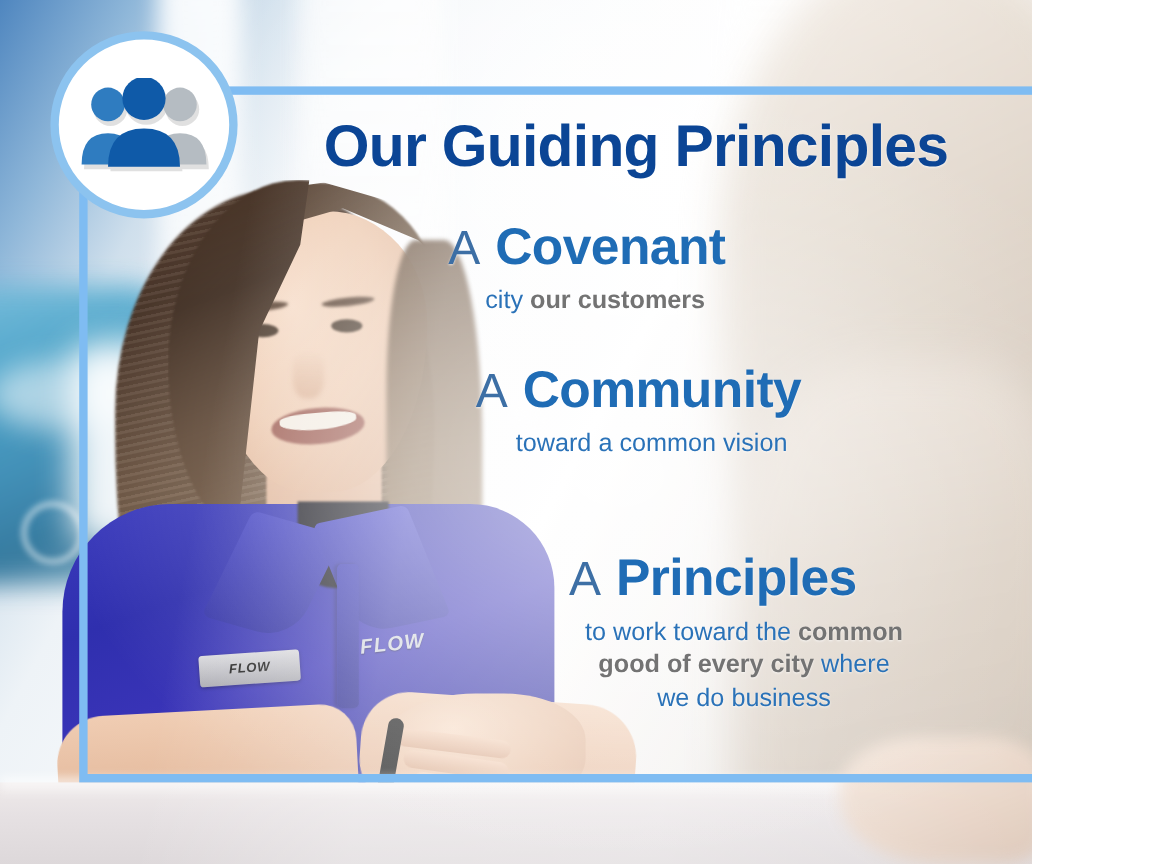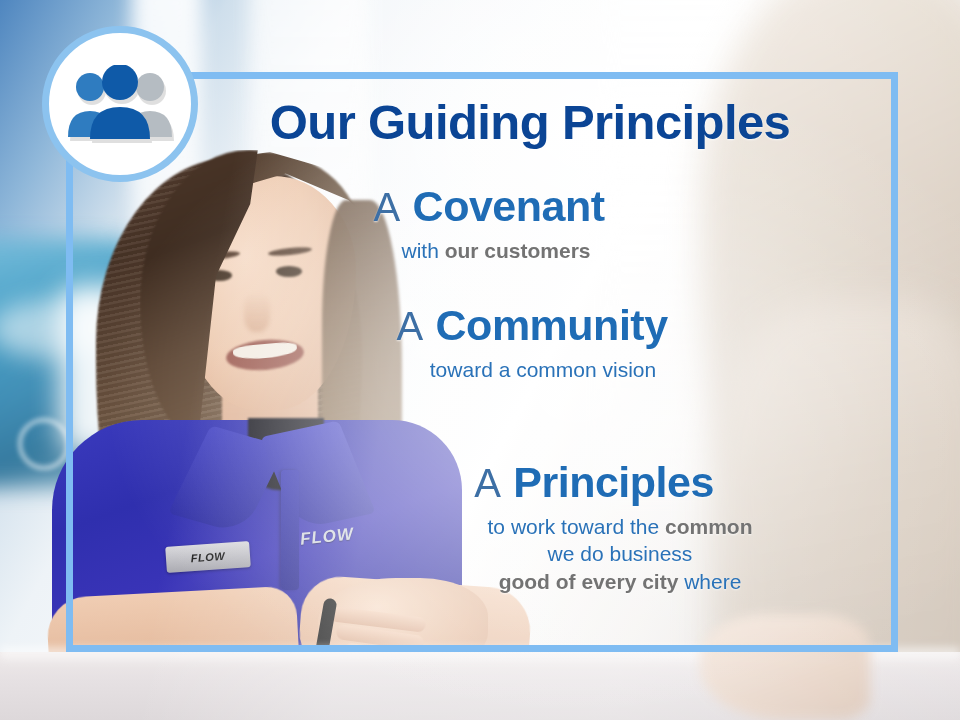--- a/index.html
+++ b/index.html
@@ -6,21 +6,21 @@
     margin: 0;
     padding: 0;
     background: #ffffff;
   }
   body {
     font-family: "Liberation Sans", sans-serif;
   }
 
   #stage {
     position: relative;
-    width: 960px;
+    width: 860px;
     height: 720px;
     overflow: hidden;
     background: #e9ecef;
   }
 
   
   .photo {
     position: absolute;
     inset: 0;
     overflow: hidden;
@@ -591,40 +591,40 @@
 
   <div class="content">
     <div class="title">Our Guiding Principles</div>
 
     <div class="block b1">
       <div class="headline">
         <span class="art">A</span>
         <span class="word">Covenant</span>
       </div>
       <div class="sub">
-        <div><span>with </span><b>our customers</b></div>
+        <div><span>city </span><b>our customers</b></div>
       </div>
     </div>
 
     <div class="block b2">
       <div class="headline">
         <span class="art">A</span>
         <span class="word">Community</span>
       </div>
       <div class="sub">
         <div>toward a common vision</div>
       </div>
     </div>
 
     <div class="block b3">
       <div class="headline">
         <span class="art">A</span>
         <span class="word">Principles</span>
       </div>
       <div class="sub">
         <div><span>to work toward the </span><b>common</b></div>
+        <div><b>good of every city</b><span> where</span></div>
         <div>we do business</div>
-        <div><b>good of every city</b><span> where</span></div>
       </div>
     </div>
   </div>
 
 </div>
 
 </body></html>

